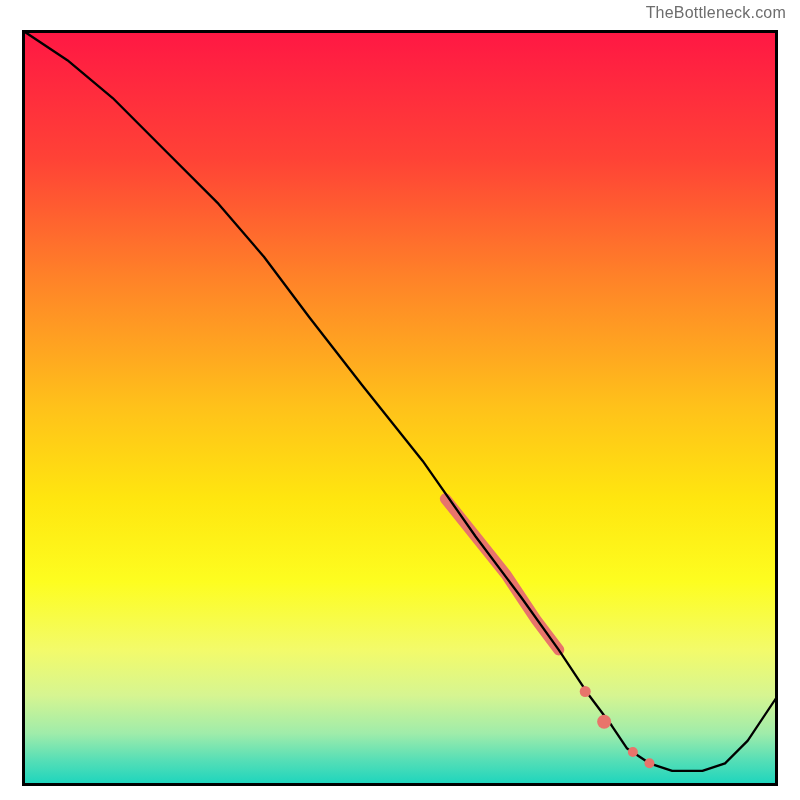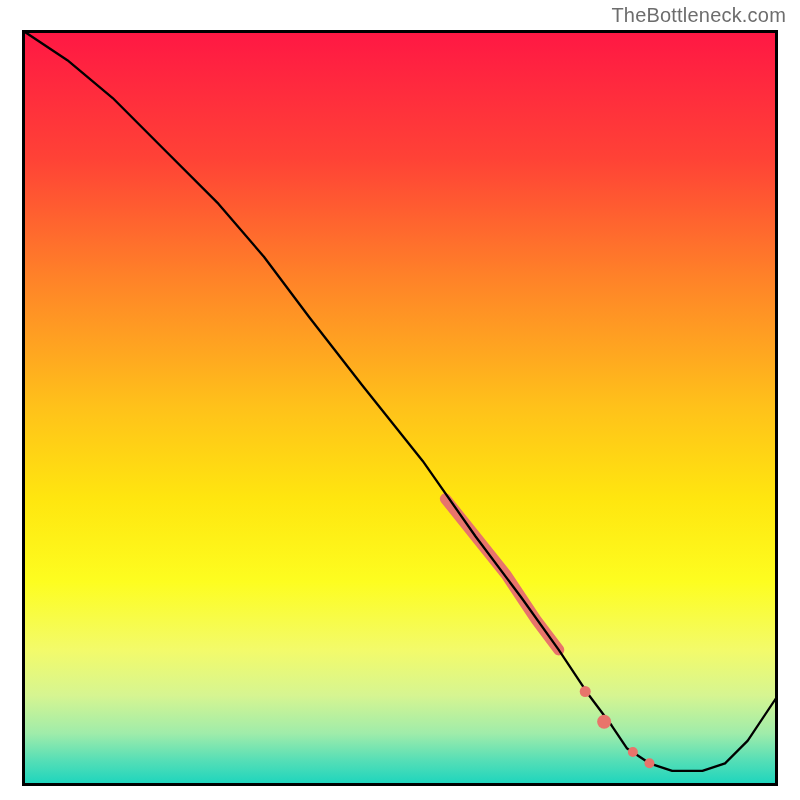--- a/index.html
+++ b/index.html
@@ -14,21 +14,21 @@
   .outer {
     position: relative;
     width: 800px;
     height: 800px;
     box-sizing: border-box;
   }
   .watermark {
     position: absolute;
     top: 4px;
     right: 14px;
-    font-size: 20px;
+    font-size: 16px;
     font-weight: 500;
     color: #6d6d6d;
     letter-spacing: 0.2px;
     z-index: 50;
     margin-left: 21px;
   }
   .frame-border {
     position: absolute;
     top: 30px;
     left: 22px;

